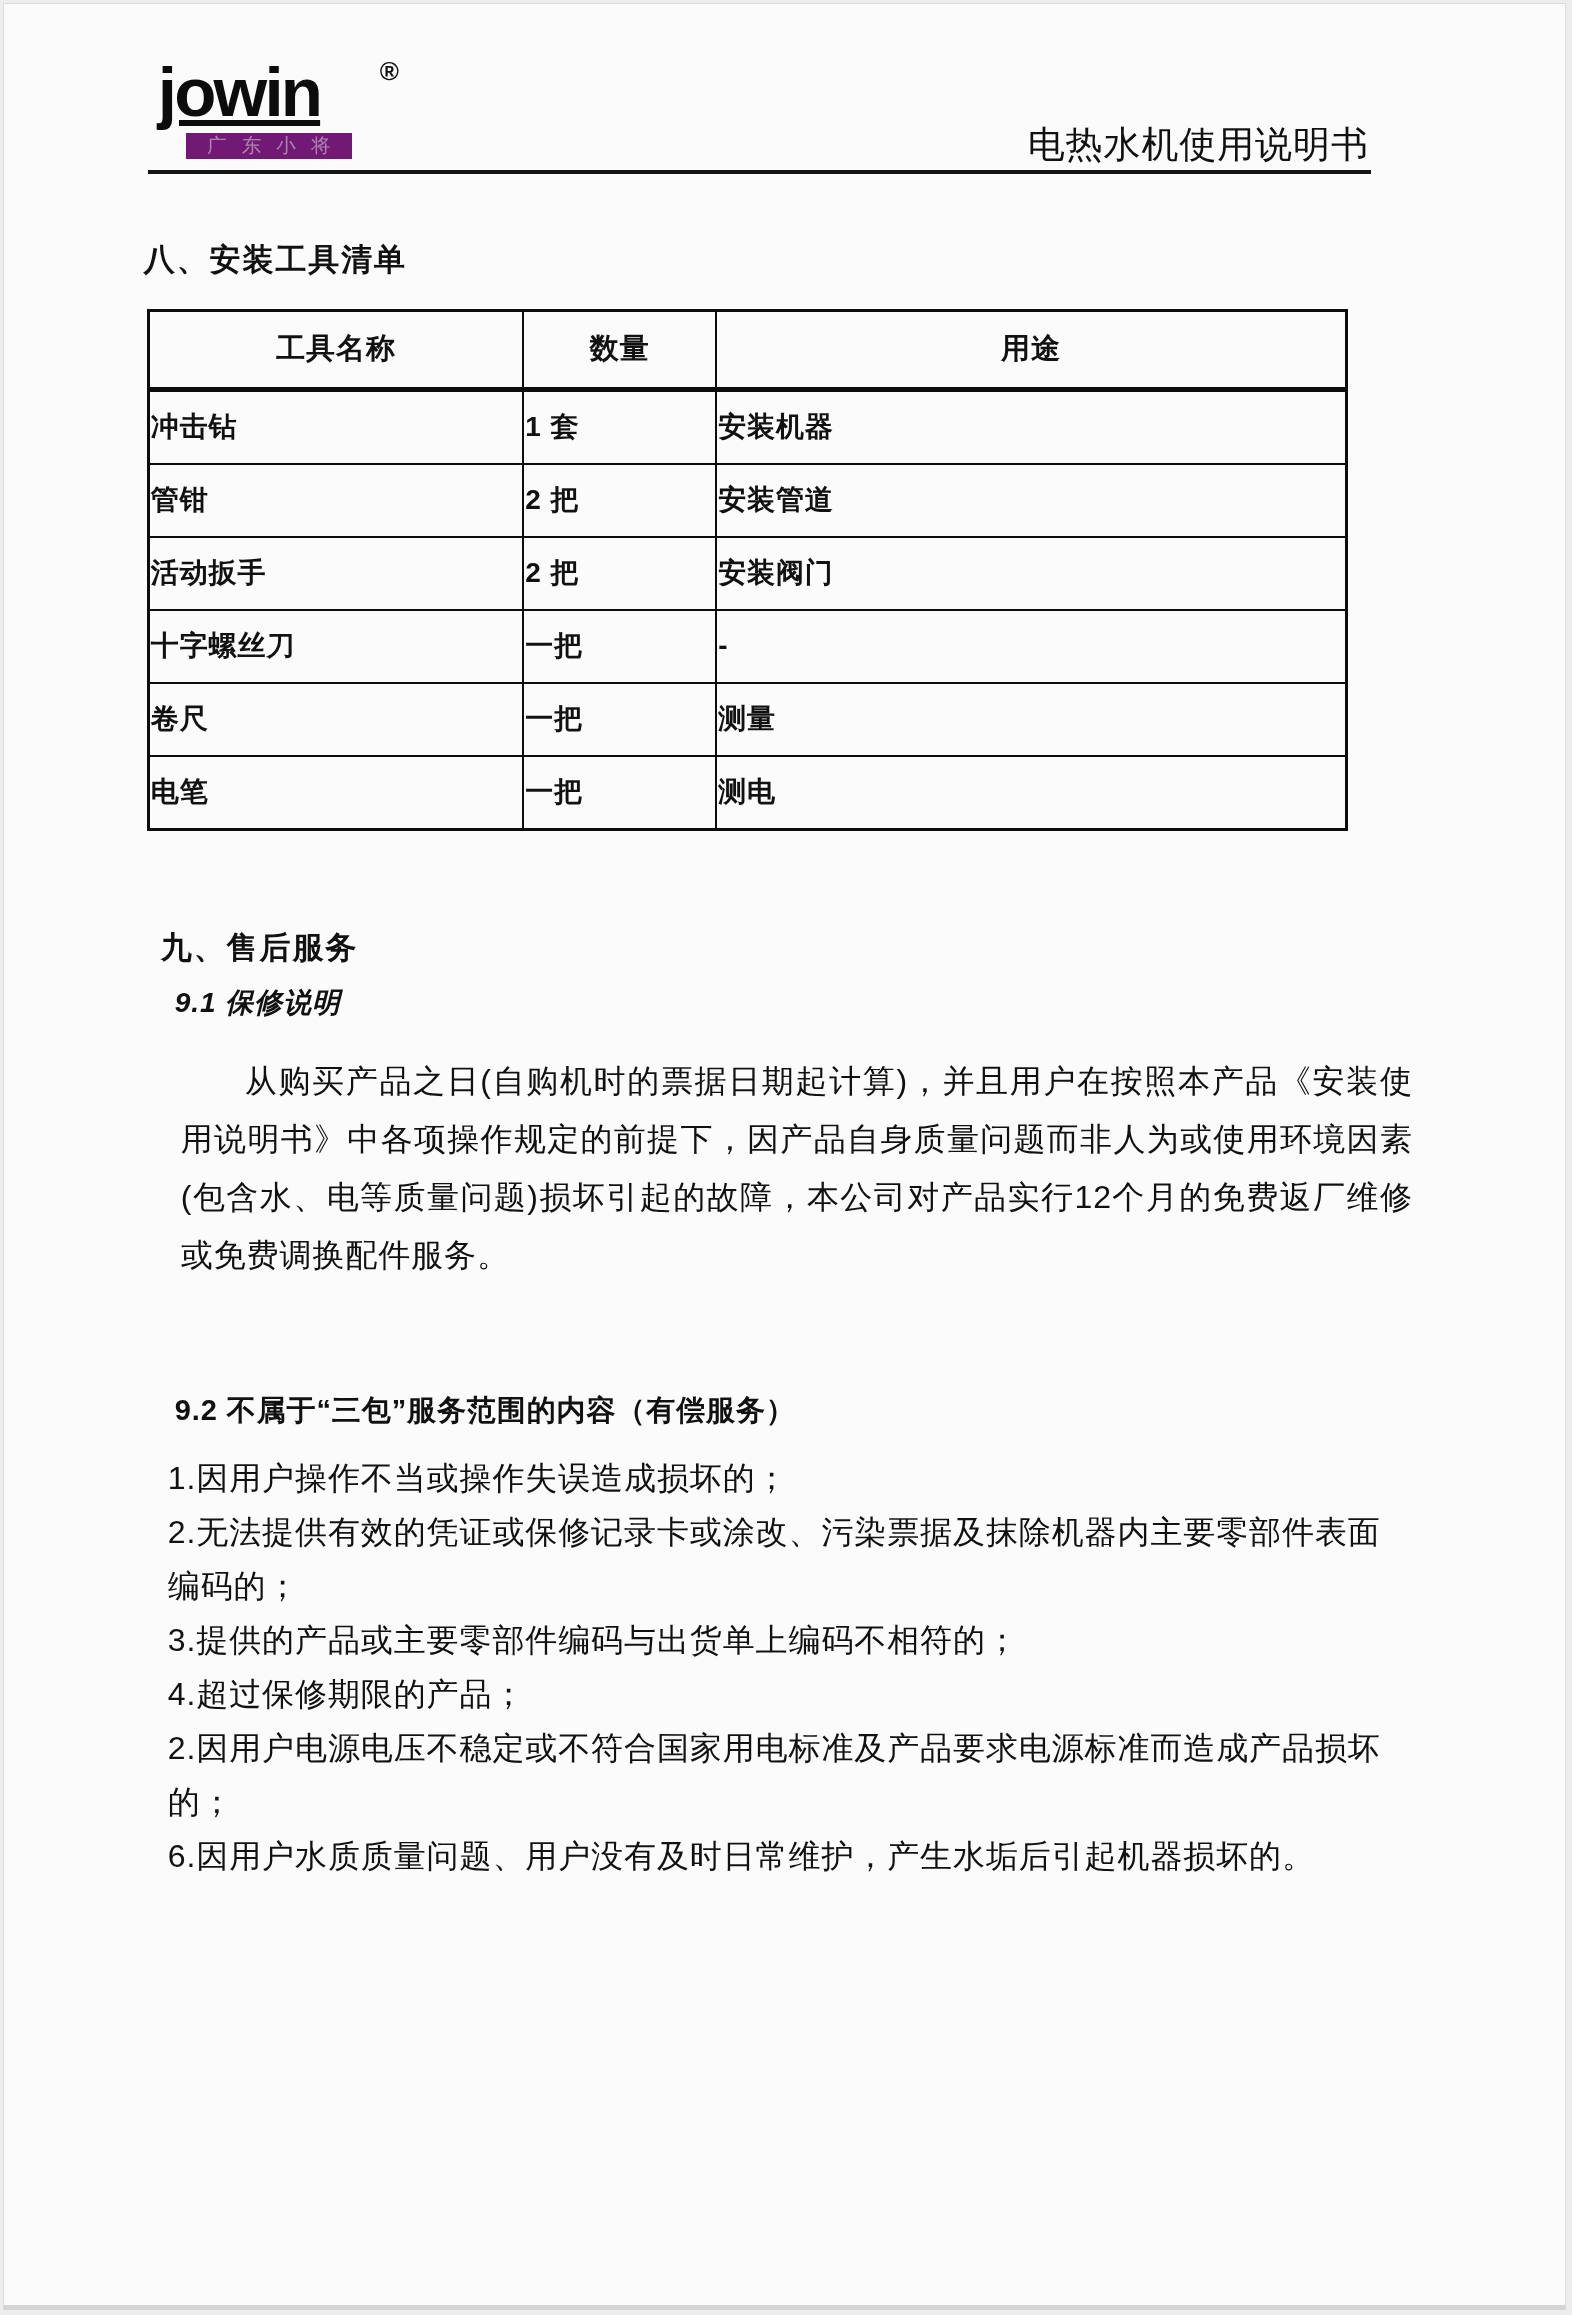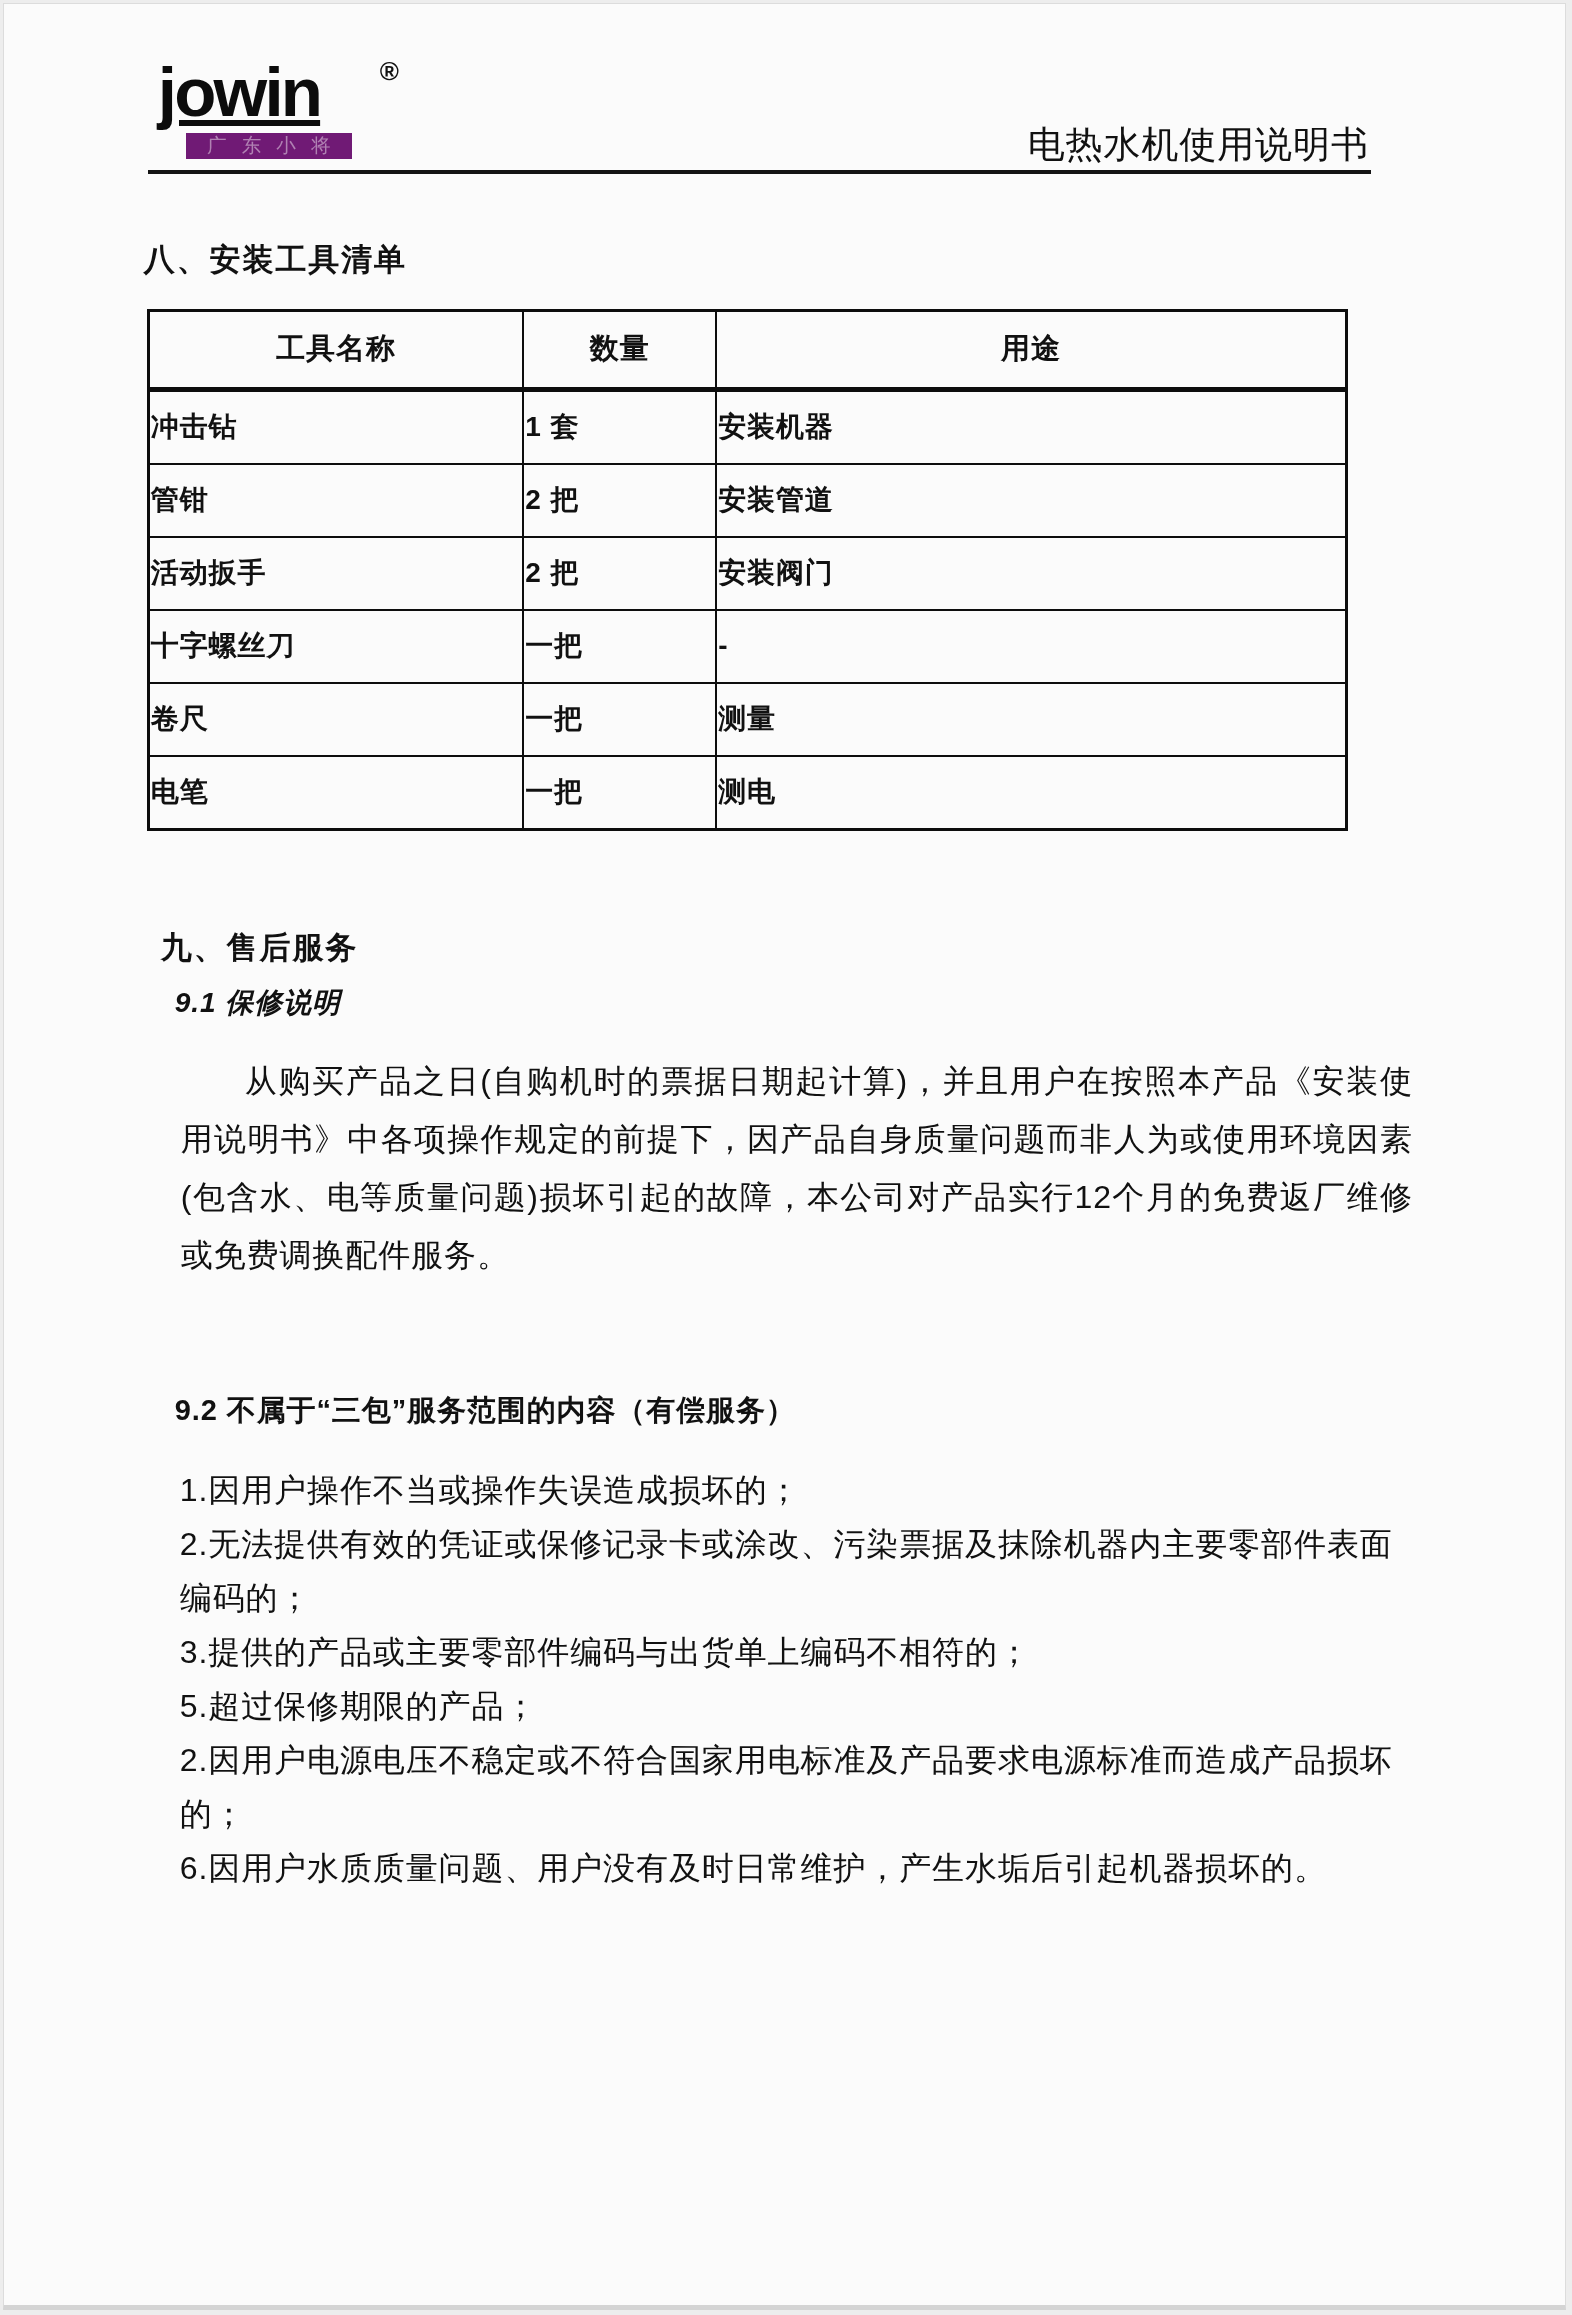--- a/index.html
+++ b/index.html
@@ -146,21 +146,21 @@
     position: absolute;
     left: 171px; top: 1387px;
     font-size: 29px;
     font-weight: 800;
     letter-spacing: 0.9px;
   }
   .s92-list {
     position: absolute;
     left: 160px; top: 1443px;
     width: 1245px;
-    margin: 16px;
+    margin: 4px;
     padding: 0;
     list-style: none;
     font-size: 32px;
     font-weight: 500;
     line-height: 54px;
     letter-spacing: 0.9px;
   }
   .s92-list li { margin: 0; padding: 0; }
 </style>
 </head>
@@ -229,19 +229,19 @@
 
   <div class="sec9-title">九、售后服务</div>
   <div class="s91-title">9.1 保修说明</div>
   <div class="s91-body">从购买产品之日(自购机时的票据日期起计算)，并且用户在按照本产品《安装使用说明书》中各项操作规定的前提下，因产品自身质量问题而非人为或使用环境因素(包含水、电等质量问题)损坏引起的故障，本公司对产品实行12个月的免费返厂维修或免费调换配件服务。</div>
 
   <div class="s92-title">9.2 不属于“三包”服务范围的内容（有偿服务）</div>
   <ul class="s92-list">
       <li>1.因用户操作不当或操作失误造成损坏的；</li>
       <li>2.无法提供有效的凭证或保修记录卡或涂改、污染票据及抹除机器内主要零部件表面编码的；</li>
       <li>3.提供的产品或主要零部件编码与出货单上编码不相符的；</li>
-      <li>5.超过保修期限的产品；</li>
+      <li>4.超过保修期限的产品；</li>
       <li>2.因用户电源电压不稳定或不符合国家用电标准及产品要求电源标准而造成产品损坏的；</li>
       <li>6.因用户水质质量问题、用户没有及时日常维护，产生水垢后引起机器损坏的。</li>
     </ul>
 
 </div>
 
 
 </body></html>

